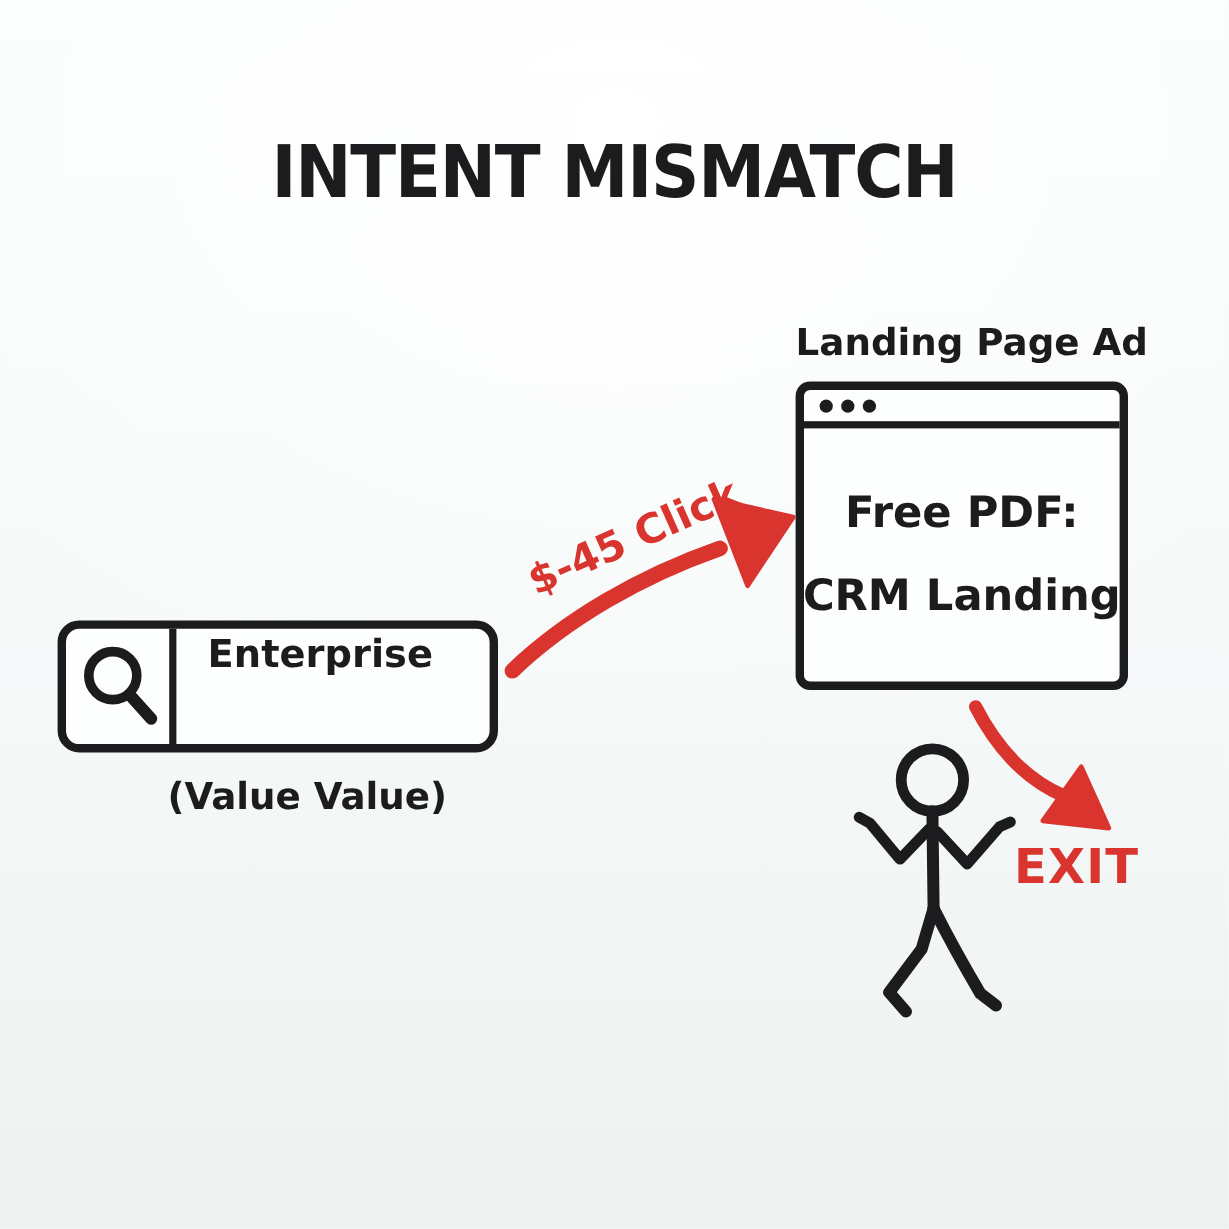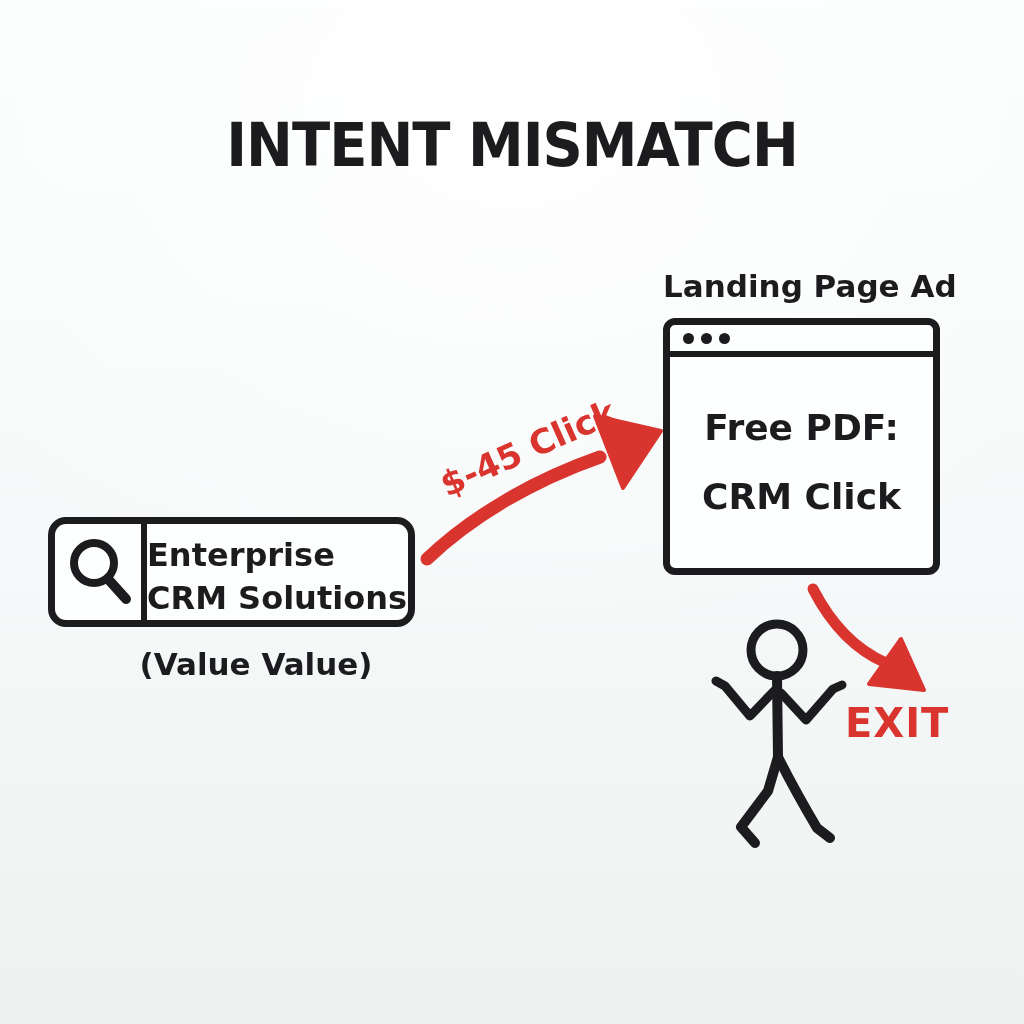--- a/index.html
+++ b/index.html
@@ -32,22 +32,22 @@
   .search-box{
     position:absolute;left:48px;top:517px;width:353px;height:96px;
     border:7px solid var(--ink);border-radius:18px;background:#fdfefe;
     display:flex;align-items:stretch;
   }
   .search-icon-cell{
     width:86px;flex:0 0 86px;border-right:6px solid var(--ink);
     display:flex;align-items:center;justify-content:center;
   }
   .search-query{
-    display:flex;flex-direction:column;justify-content:flex-end;
-    padding-left:0;font-size:32px;font-weight:700;line-height:1.35;
+    display:flex;flex-direction:column;justify-content:space-between;
+    padding-left:26px;font-size:32px;font-weight:700;line-height:1.35;
     white-space:nowrap;
   }
   .high-value{
     position:absolute;left:106px;top:646px;width:300px;
     text-align:center;font-size:31px;font-weight:700;
   }
   
   .click-label{
     position:absolute;left:418px;top:428px;width:220px;
     text-align:center;font-size:34px;font-weight:700;color:var(--red);
@@ -95,37 +95,36 @@
 
   <div class="search-box">
     <div class="search-icon-cell">
       <svg width="72" height="78" viewBox="0 0 72 78">
         <circle class="ink-stroke" cx="32" cy="30" r="20" stroke-width="8"></circle>
         <path class="ink-stroke" d="M46,46 L64,66" stroke-width="10"></path>
       </svg>
     </div>
     <div class="search-query">
       <span>Enterprise</span>
-      <span>CRM Solutions</span>
     </div>
   </div>
   <div class="high-value">(Value Value)</div>
 
   <div class="click-label">$-45 Click</div>
 
   <div class="landing-label">Landing Page Ad</div>
   <div class="browser-window">
     <div class="titlebar">
       <span class="win-dot"></span>
       <span class="win-dot"></span>
       <span class="win-dot"></span>
     </div>
     <div class="window-content">
       <span class="window-line">Free PDF:</span>
-      <span class="window-line">CRM Click</span>
+      <span class="window-line">CRM Landing</span>
     </div>
   </div>
 
   <svg class="svg-layer" viewBox="0 0 1024 1024">
 
     <g>
       <path class="red-stroke" d="M427,559 C472,516 534,480 600,457" stroke-width="13"></path>
       <path class="red-stroke" d="M430,556 C478,510 540,476 598,455" stroke-width="7"></path>
       <polygon class="red-fill" points="661,431 623,488 595,416" stroke-width="4"></polygon>
     </g>

